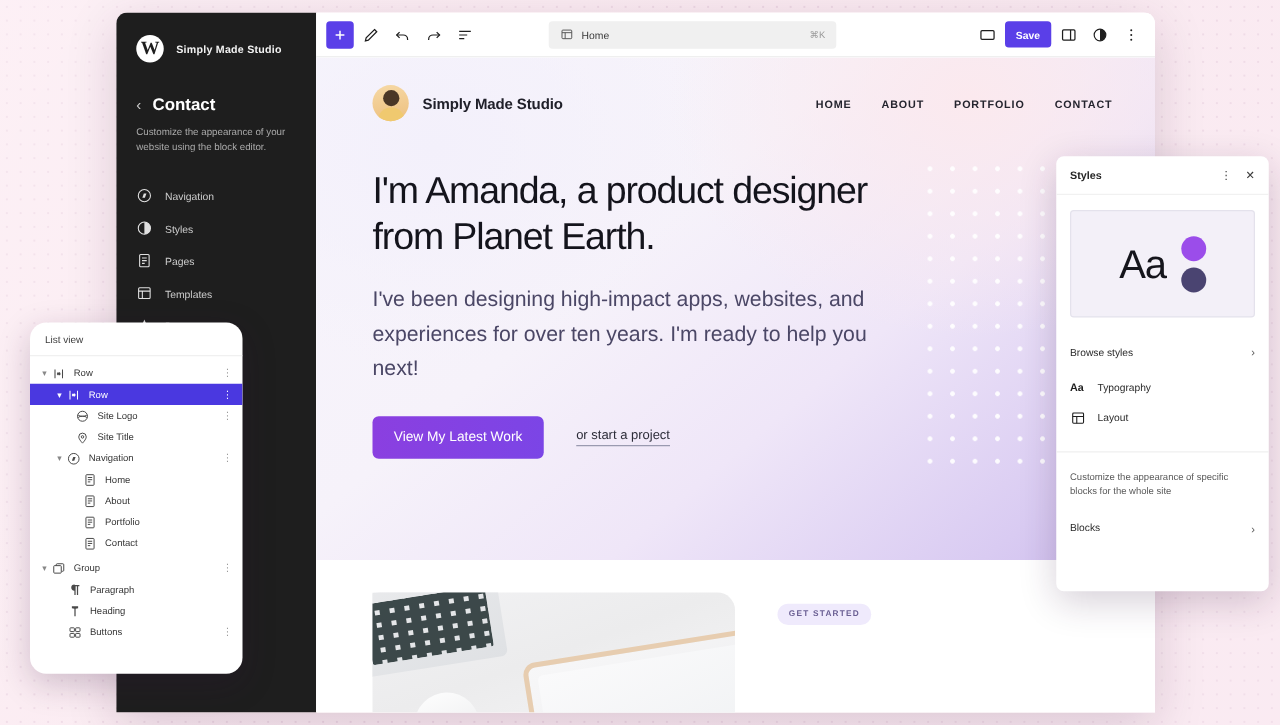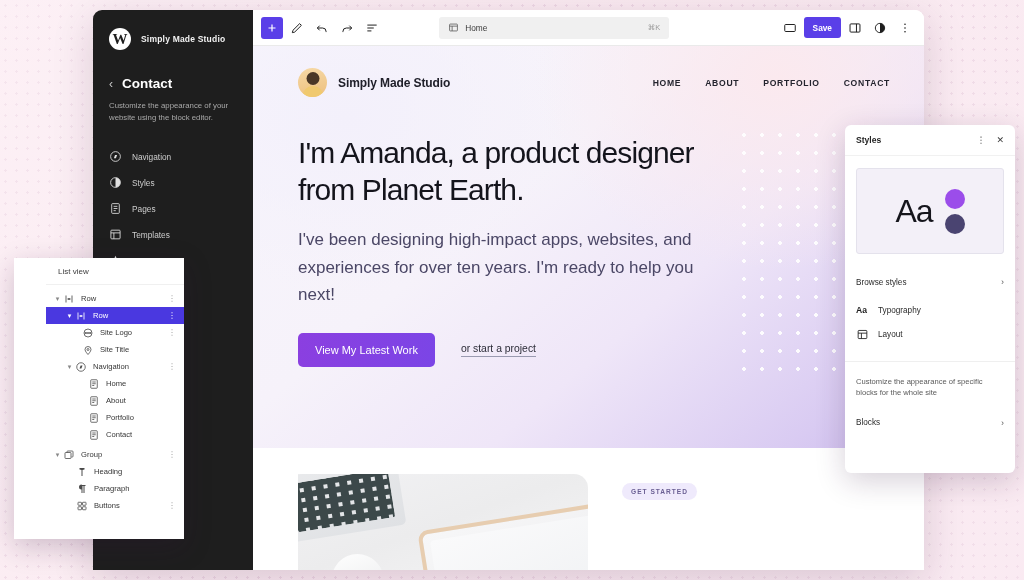--- a/index.html
+++ b/index.html
@@ -197,25 +197,25 @@
     font-size: 6.6px; font-weight: 700; letter-spacing: 1px;
     padding: 5px 9px; border-radius: 9px;
   }
   .sec2-h2 {
     margin-top: 13px; font-size: 17.5px; line-height: 1.3;
     font-weight: 700; color: #14141c; letter-spacing: -0.45px;
   }
 
   
   .listview {
-    position: absolute; left: 14px; top: 258px;
+    position: absolute; left: 24px; top: 258px;
     width: 170px; height: 281px;
-    background: #fff; border-radius: 0;
+    background: #fff; border-radius: 13px;
     box-shadow: 0 8px 26px rgba(50,20,60,0.22);
-    overflow: hidden; z-index: 40; padding-left: 32px;
+    overflow: hidden; z-index: 40;
   }
   .lv-head {
     height: 27px; display: flex; align-items: center;
     padding: 0 12px; border-bottom: 1px solid #f0f0f0;
   }
   .lv-title { font-size: 8px; color: #3c3c3c; font-weight: 400; }
   .lv-body { padding: 5px 0; }
   .lv-row {
     display: flex; align-items: center; height: 17px;
     padding-right: 8px; cursor: pointer; position: relative;
@@ -556,32 +556,32 @@
             <path d="M8 7V5.5A1.5 1.5 0 019.5 4h9A1.5 1.5 0 0120 5.5v9a1.5 1.5 0 01-1.5 1.5H17"></path>
           </svg>
         </span>
       <span class="lv-label">Group</span>
       <span class="lv-more">⋮</span>
     </div>
 
     <div class="lv-row" style="padding-left:30px">
       <span class="lv-ico">
           <svg viewBox="0 0 24 24" fill="currentColor">
+            <path d="M12 4h7v2h-2v14h-2V6h-2v14h-2v-7a5 5 0 010-10z"></path>
+          </svg>
+        </span>
+      <span class="lv-label">Paragraph</span>
+    </div>
+    <div class="lv-row" style="padding-left:30px">
+      <span class="lv-ico">
+          <svg viewBox="0 0 24 24" fill="currentColor">
             <path d="M7 4h10v3l-4 1v12H11V8L7 7z"></path>
           </svg>
         </span>
       <span class="lv-label">Heading</span>
-    </div>
-    <div class="lv-row" style="padding-left:30px">
-      <span class="lv-ico">
-          <svg viewBox="0 0 24 24" fill="currentColor">
-            <path d="M12 4h7v2h-2v14h-2V6h-2v14h-2v-7a5 5 0 010-10z"></path>
-          </svg>
-        </span>
-      <span class="lv-label">Paragraph</span>
     </div>
     <div class="lv-row" style="padding-left:30px">
       <span class="lv-ico">
           <svg viewBox="0 0 24 24" fill="none" stroke="currentColor" stroke-width="1.6">
             <rect x="4" y="4.5" width="7" height="6" rx="1"></rect>
             <rect x="13" y="4.5" width="7" height="6" rx="1"></rect>
             <rect x="4" y="13.5" width="7" height="6" rx="1"></rect>
             <rect x="13" y="13.5" width="7" height="6" rx="1"></rect>
           </svg>
         </span>

